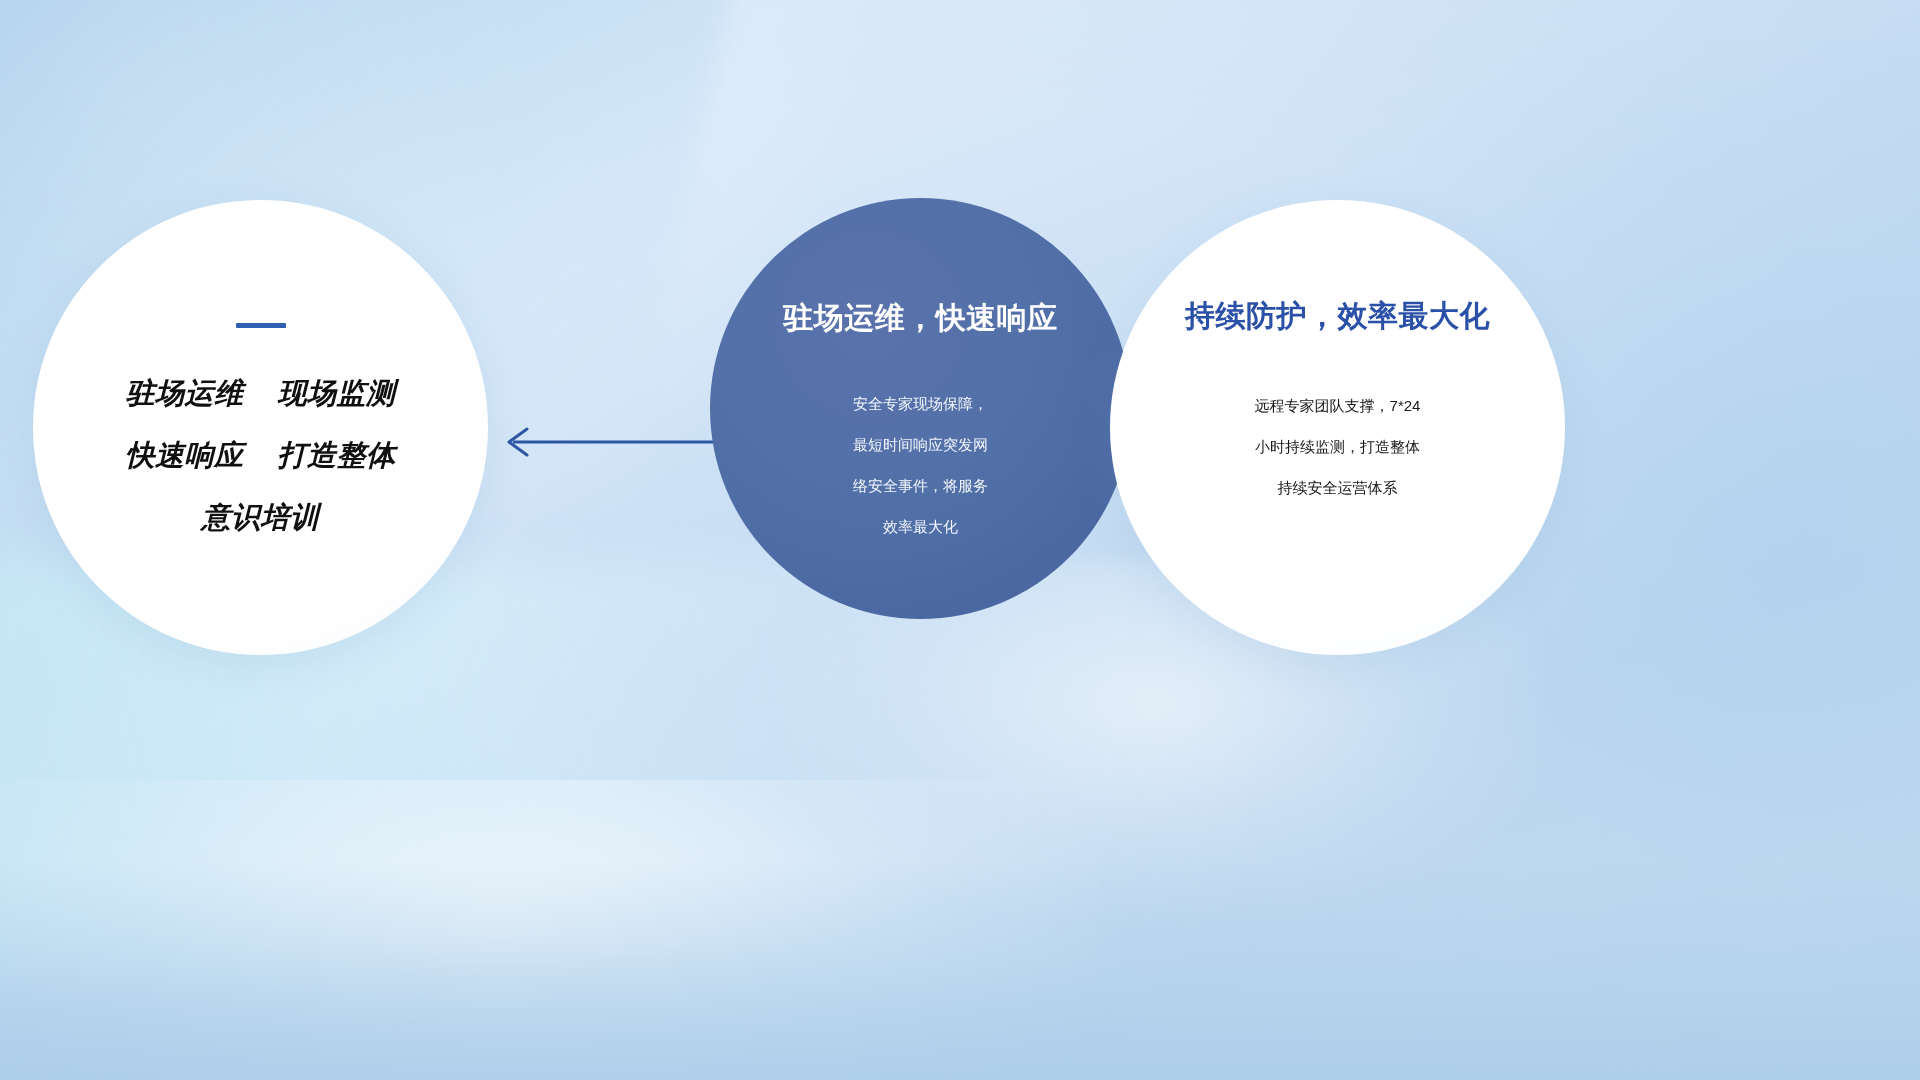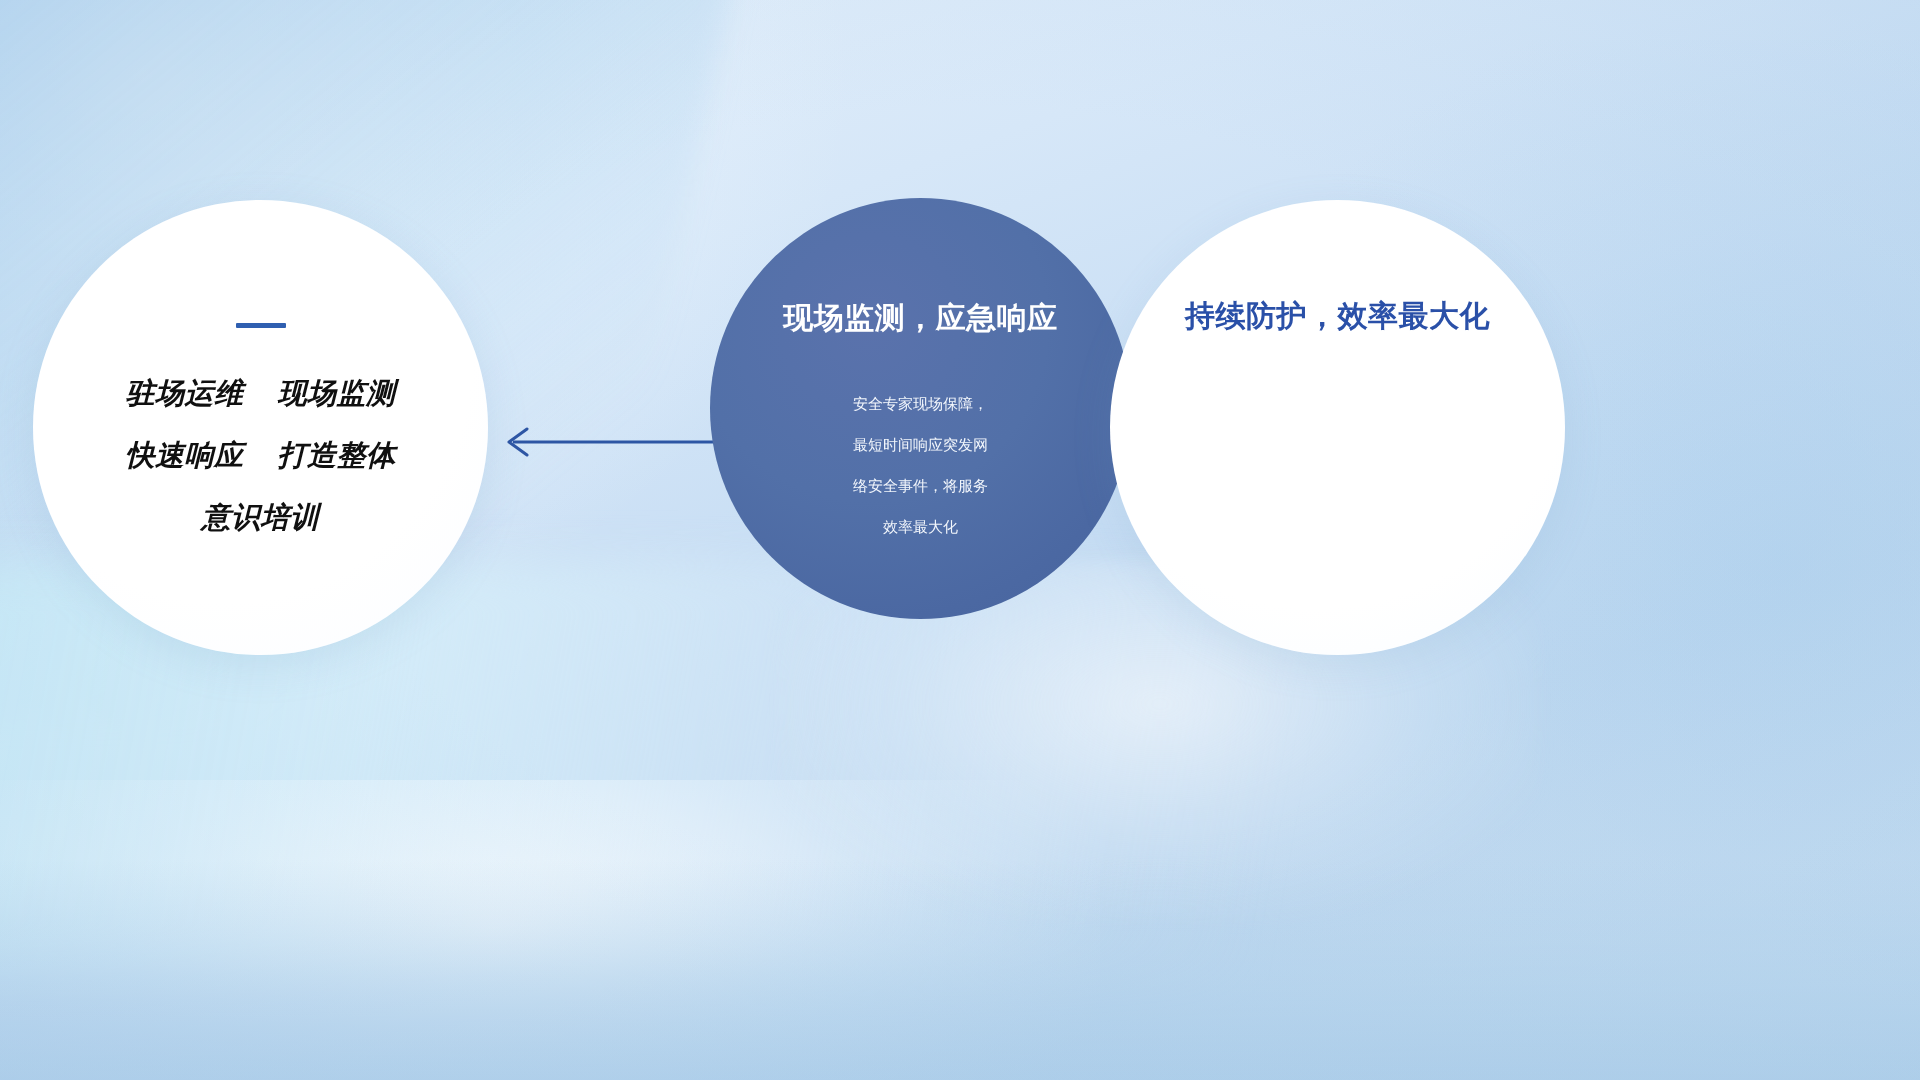--- a/index.html
+++ b/index.html
@@ -158,27 +158,30 @@
         </div>
         <div class="left-row single">
           <span>意识培训</span>
         </div>
       </div>
     </div>
   </div>
 
   <div class="circle" id="circle-mid">
     <div class="card-inner" id="mid-inner">
-      <div class="card-title" id="mid-title">现场监测，应急响应</div>
+      <div class="card-title" id="mid-title">驻场运维，快速响应</div>
       <div class="card-body" id="mid-body">安全专家现场保障，
 最短时间响应突发网
 络安全事件，将服务
 效率最大化</div>
     </div>
   </div>
 
   <div class="circle" id="circle-right">
     <div class="card-inner" id="right-inner">
       <div class="card-title" id="right-title">持续防护，效率最大化</div>
+      <div class="card-body" id="right-body">远程专家团队支撑，7*24
+小时持续监测，打造整体
+持续安全运营体系</div>
     </div>
   </div>
 
 </div>
 
 </body></html>

